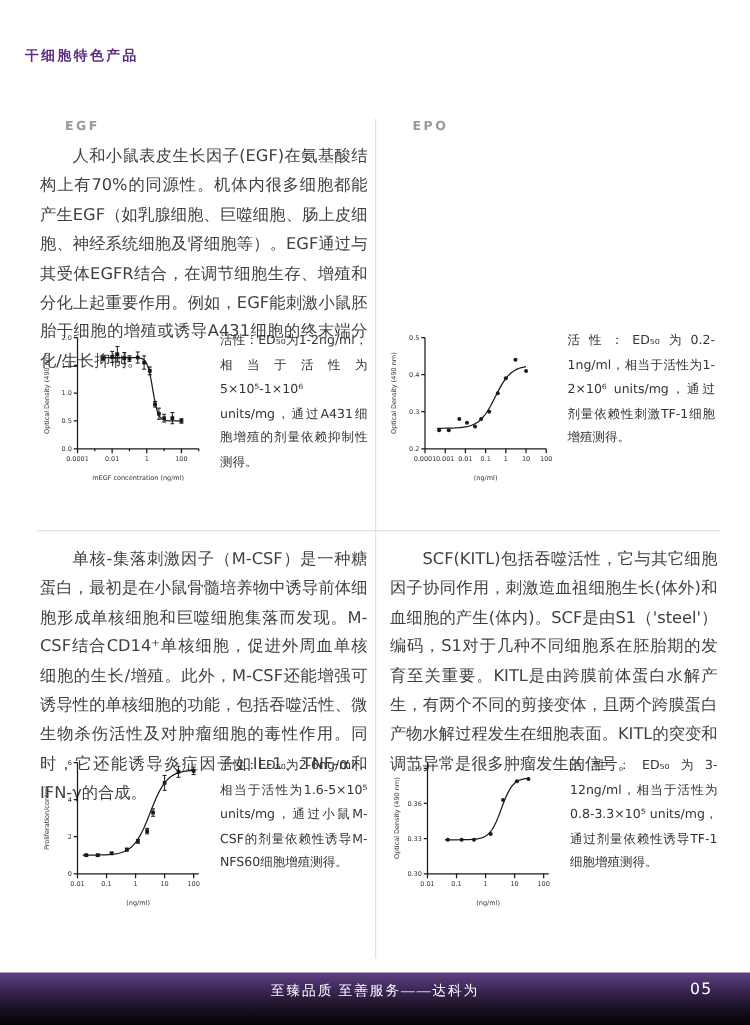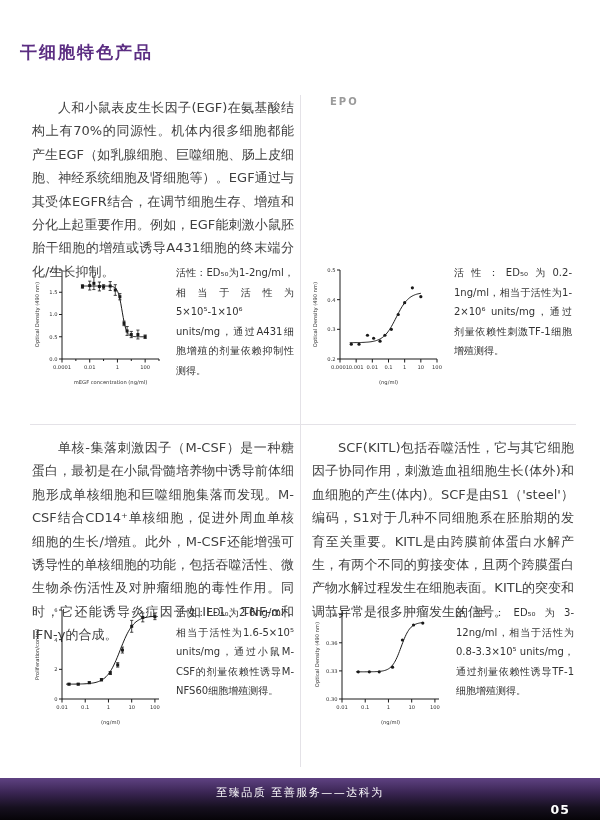--- a/index.html
+++ b/index.html
@@ -3,21 +3,21 @@
 <meta charset="utf-8">
 <style>
   html,body{margin:0;padding:0;}
   body{
     width:600px;height:820px;position:relative;background:#ffffff;
     font-family:"DejaVu Sans","Liberation Sans",sans-serif;
     overflow:hidden;color:#3f3f3f;
   }
   .page-title{
     position:absolute;left:20px;top:30px;
-    font-size:17px;font-weight:bold;color:#5b2d82;letter-spacing:2px;
+    font-size:11px;font-weight:bold;color:#5b2d82;letter-spacing:2px;
   }
   .vdiv{position:absolute;left:300px;top:95px;width:1px;height:672px;background:#e4e2e7;}
   .hdiv{position:absolute;left:30px;top:424px;width:546px;height:1px;background:#e4e2e7;}
   .quad{position:absolute;width:262px;height:325px;}
   #q-egf {left:32px;  top:96px;}
   #q-epo {left:310px; top:96px;}
   #q-mcsf{left:32px;  top:436px;}
   #q-scf {left:312px; top:436px;}
   .sec-head{
     margin:0 0 7px 20px;font-size:10px;color:#9a9a9a;letter-spacing:2px;
@@ -34,36 +34,37 @@
     flex:1;margin-left:12px;font-size:10px;line-height:1.95;
     text-align:justify;color:#333333;
   }
   .footer{
     position:absolute;left:0;right:0;bottom:0;height:42px;
     background:linear-gradient(to bottom,#5f4282 0%,#3a2553 35%,#16101f 70%,#060408 100%);
     color:#ffffff;
   }
   .footer .slogan{
     position:absolute;left:0;right:0;top:7px;text-align:center;
-    font-size:11px;letter-spacing:1.5px;
+    font-size:11px;letter-spacing:1.5px;font-family:Liberation Serif, serif;
   }
   .footer .page-num{
-    position:absolute;right:30px;top:24px;font-size:12.5px;letter-spacing:1px;font-weight:bold;
+    position:absolute;right:30px;top:5px;font-size:12.5px;letter-spacing:1px;
   }
   svg text{fill:#333;}
 </style>
 </head>
 <body>
 
 <h1 class="page-title">干细胞特色产品</h1>
 
 <div class="vdiv"></div>
 <div class="hdiv"></div>
 
 <section class="quad" id="q-egf">
+  <h2 class="sec-head">EGF</h2>
   <p class="sec-body">人和小鼠表皮生长因子(EGF)在氨基酸结构上有70%的同源性。机体内很多细胞都能产生EGF（如乳腺细胞、巨噬细胞、肠上皮细胞、神经系统细胞及肾细胞等）。EGF通过与其受体EGFR结合，在调节细胞生存、增殖和分化上起重要作用。例如，EGF能刺激小鼠胚胎干细胞的增殖或诱导A431细胞的终末端分化/生长抑制。</p>
   <div class="sec-bottom">
     <div class="chart-box"><svg width="132" height="126" viewBox="0 0 132 126">
           <line x1="30" y1="9" x2="30" y2="98" stroke="#1a1a1a" stroke-width="1"></line>
           <line x1="30" y1="98" x2="127" y2="98" stroke="#1a1a1a" stroke-width="1"></line>
           <line x1="27" y1="98" x2="30" y2="98" stroke="#1a1a1a" stroke-width="1"></line>
           <text x="25.5" y="99.9" text-anchor="end" font-size="5.2" font-family="DejaVu Sans, Liberation Sans, sans-serif">0.0</text>
           <line x1="27" y1="75.75" x2="30" y2="75.75" stroke="#1a1a1a" stroke-width="1"></line>
           <text x="25.5" y="77.65" text-anchor="end" font-size="5.2" font-family="DejaVu Sans, Liberation Sans, sans-serif">0.5</text>
           <line x1="27" y1="53.5" x2="30" y2="53.5" stroke="#1a1a1a" stroke-width="1"></line>

